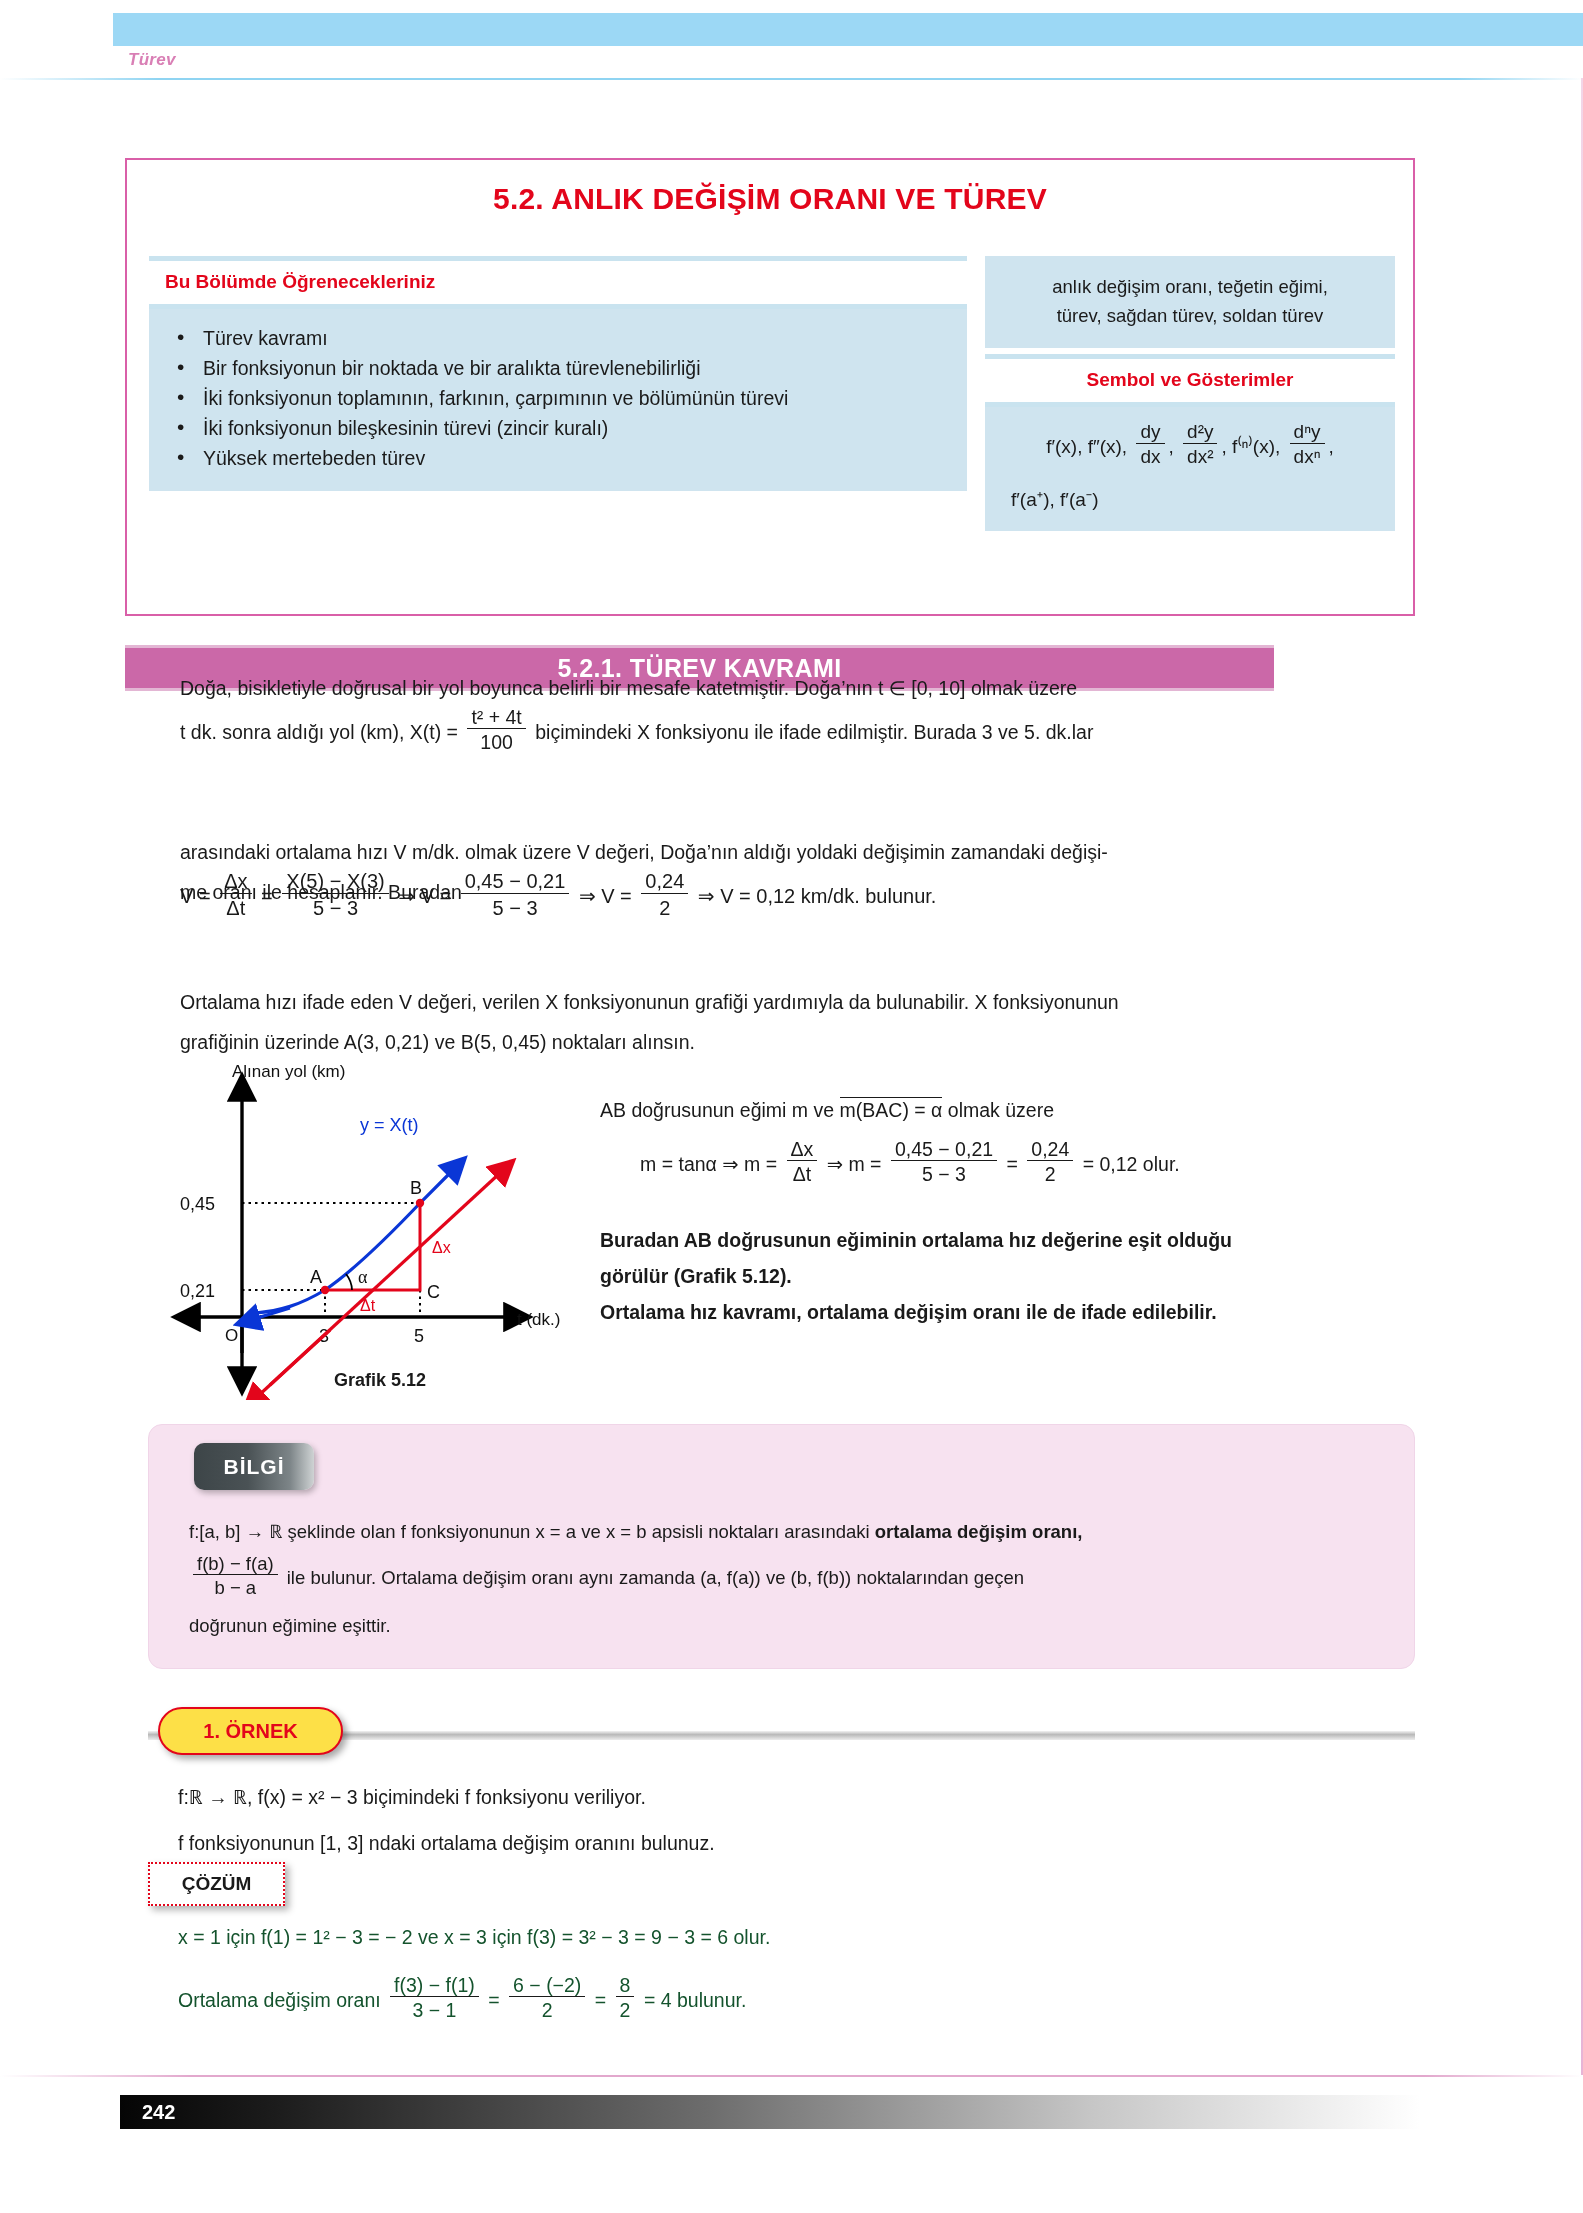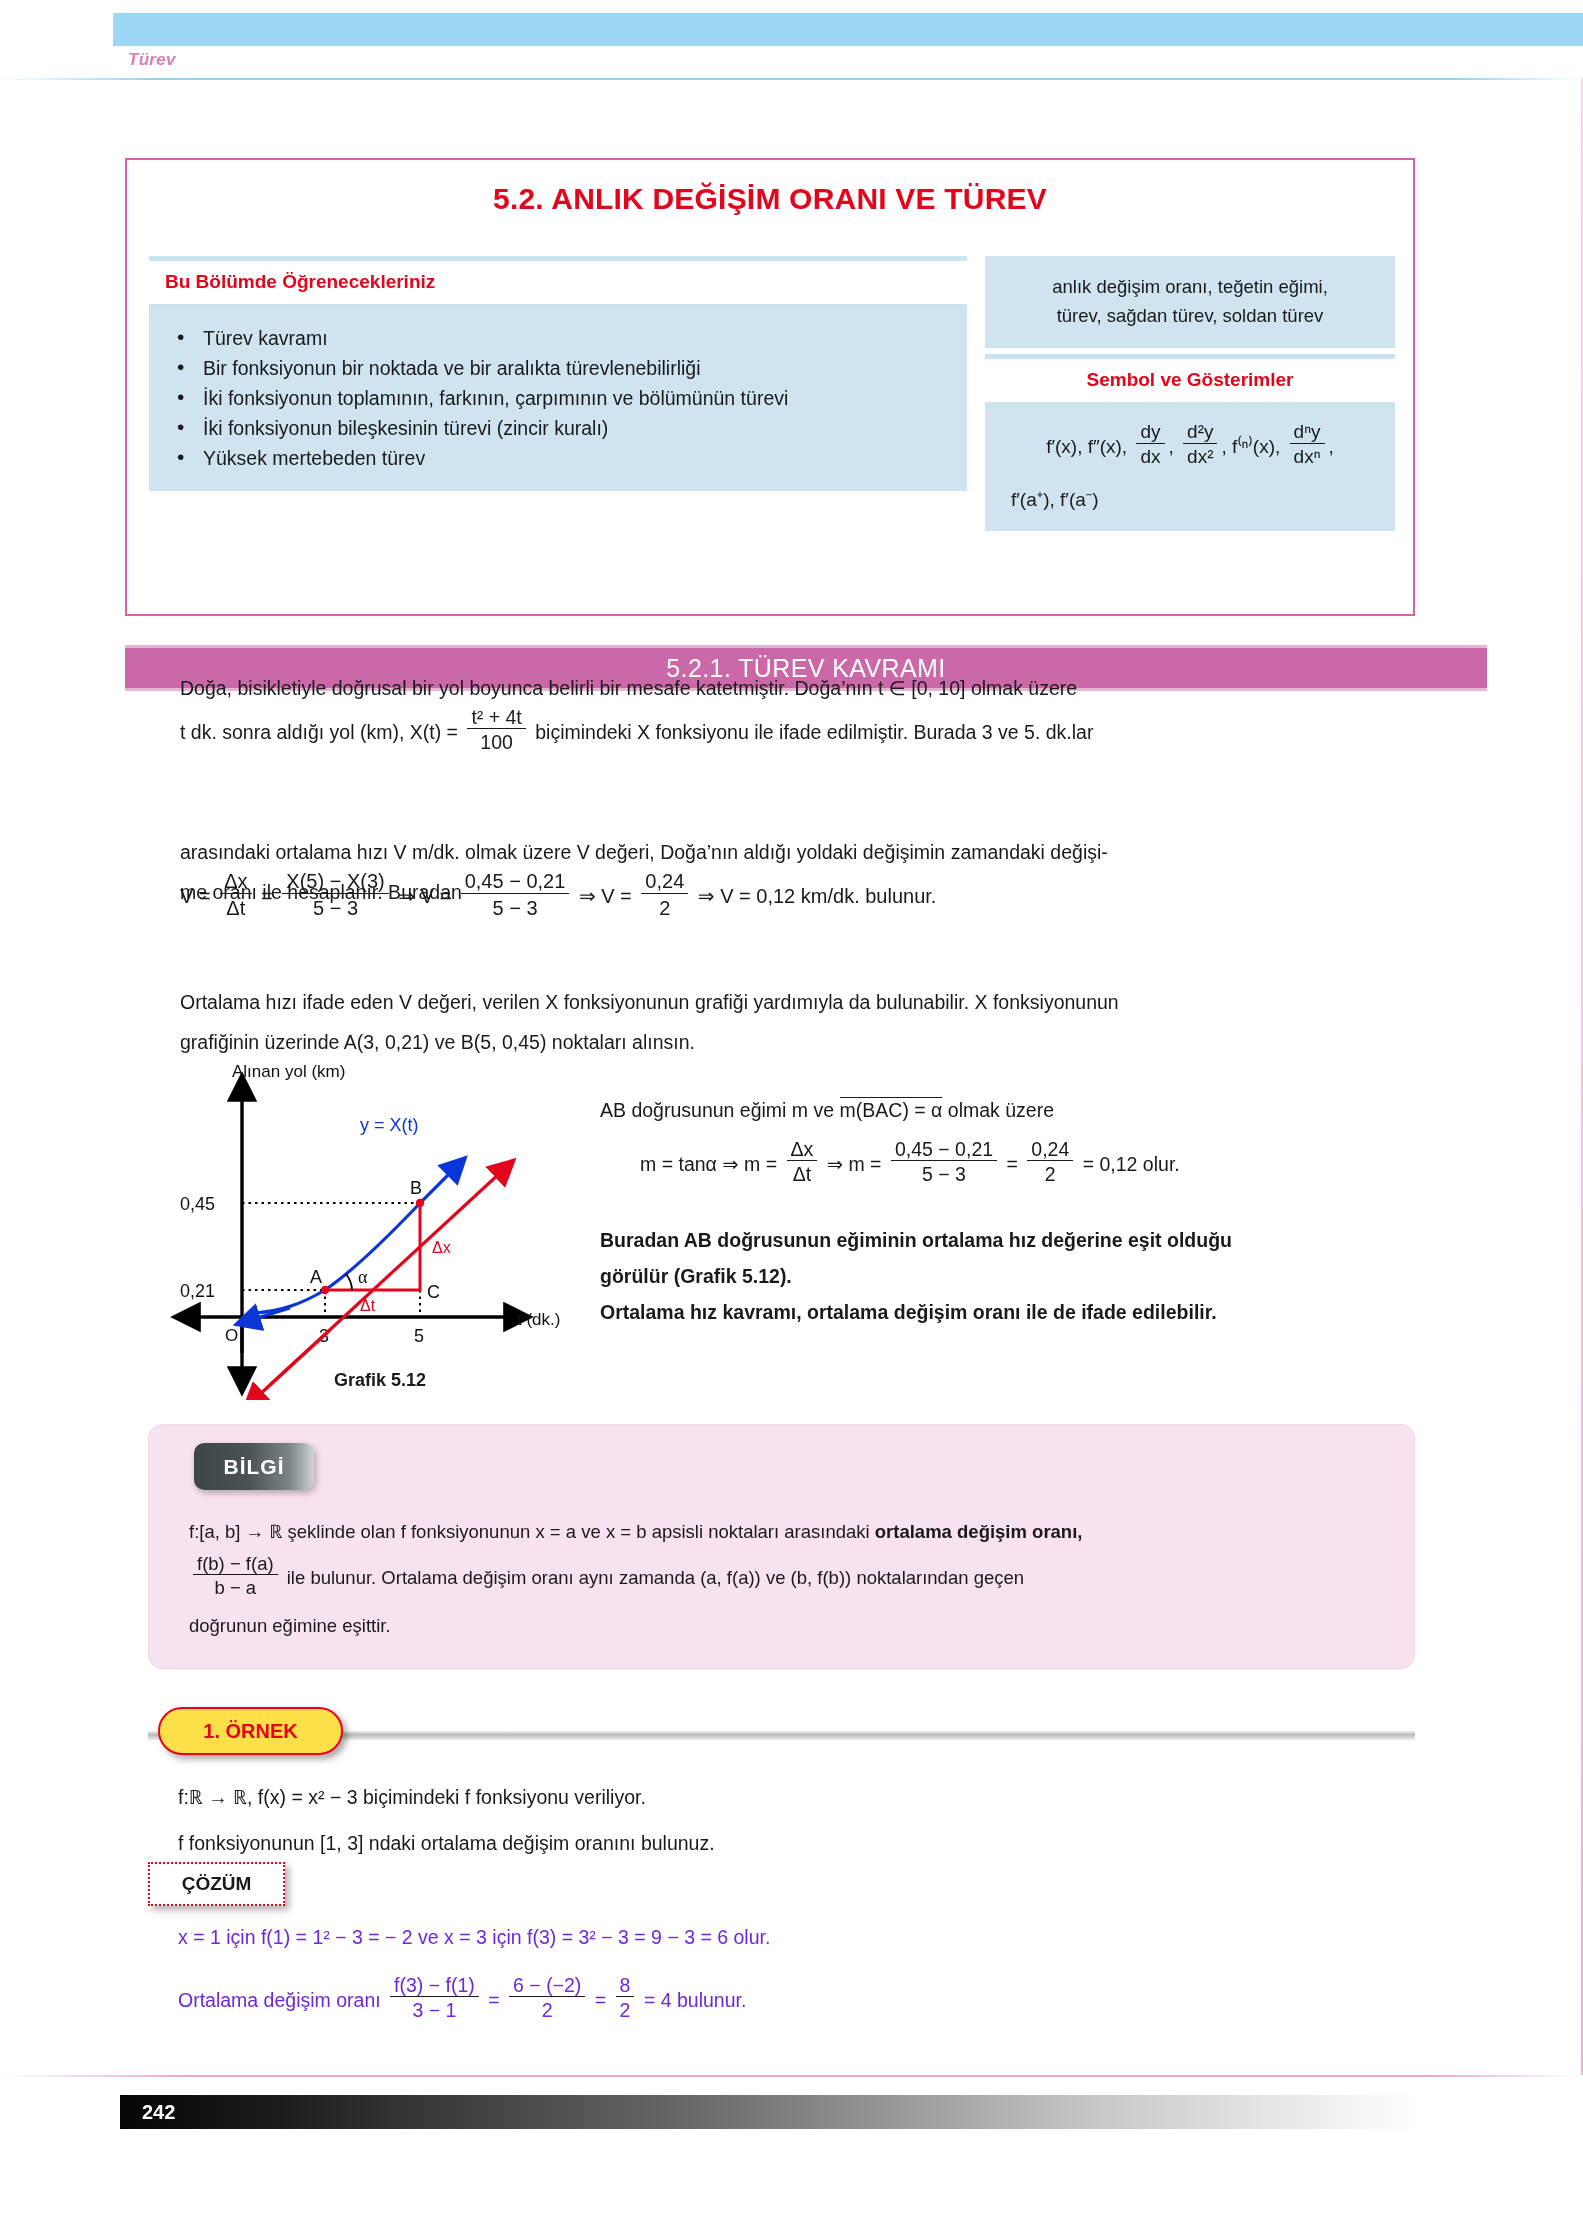--- a/index.html
+++ b/index.html
@@ -81,25 +81,25 @@
     background:#cfe4ef;
     padding:16px 16px 18px 16px;
     font-size:19px; line-height:26px;
     text-align:center;
   }
   .symb-line2 { margin-top:14px; text-align:left; padding-left:10px; }
 
   
   .sub-band {
     position:absolute; left:125px; top:645px;
-    width:1362px; height:46px;
+    width:1149px; height:46px;
     background:#cb68a8;
     border-top:3px solid #e3b6d4;
     border-bottom:3px solid #e3b6d4;
-    color:#ffffff; font-weight:normal; font-size:25px;
+    color:#ffffff; font-weight:bold; font-size:25px;
     display:flex; align-items:center; justify-content:center;
     letter-spacing:.4px;
   }
 
   
   .body-text {
     position:absolute; left:180px; width:1236px;
     font-size:19.5px; line-height:40px; color:#1a1a1a;
     text-align:justify;
   }
@@ -177,21 +177,21 @@
 
   .cozum-badge {
     position:absolute; left:148px; top:1862px;
     width:137px; height:44px;
     background:#ffffff;
     border:2.4px dotted #e3051b;
     color:#1a1a1a; font-weight:bold; font-size:19px;
     display:flex; align-items:center; justify-content:center;
     box-shadow:4px 4px 7px rgba(0,0,0,.3);
   }
-  .sol-line { position:absolute; left:178px; font-size:19.5px; color:#6d28d9; }
+  .sol-line { position:absolute; left:178px; font-size:19.5px; color:#14532d; }
   .s1 { top:1926px; }
   .s2 { top:1976px; }
 
   
   .foot-rule {
     position:absolute; left:0; top:2075px; width:1583px; height:2px;
     background:linear-gradient(to right,#ffffff 0%,#e2a8cd 12%,#e2a8cd 90%,#ffffff 100%);
   }
   .pagenum {
     position:absolute; left:120px; top:2095px;

